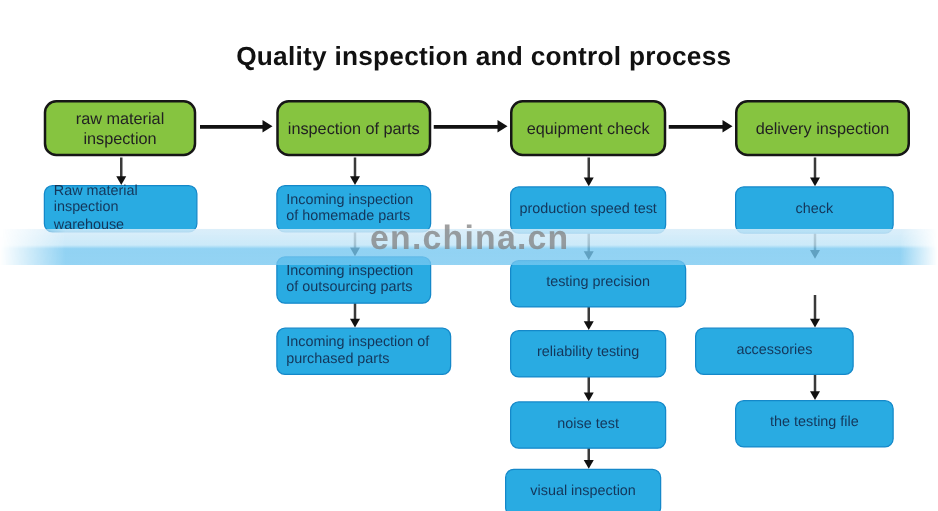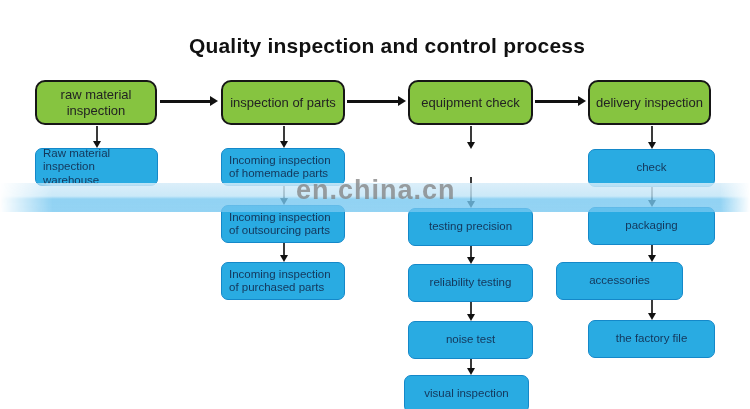--- a/index.html
+++ b/index.html
@@ -51,51 +51,51 @@
 </head>
 <body>
 
 <div class="canvas">
 
   <h1 class="title">Quality inspection and control process</h1>
 
   <div class="gbox" style="left:35px;top:80px;width:122px;height:45px">raw material inspection</div>
   <div class="gbox" style="left:221px;top:80px;width:124px;height:45px">inspection of parts</div>
   <div class="gbox" style="left:408px;top:80px;width:125px;height:45px">equipment check</div>
-  <div class="gbox" style="left:588px;top:80px;width:123px;height:45px">delivery inspection</div>
+  <div class="gbox" style="left:588px;top:80px;width:140px;height:45px">delivery inspection</div>
 
   <div class="harrow" style="left:160px;top:100px;width:51px"></div>
   <div class="harrow" style="left:347px;top:100px;width:52px"></div>
   <div class="harrow" style="left:535px;top:100px;width:44px"></div>
 
   <div class="varrow" style="left:96px;top:126px;height:16px"></div>
   <div class="bbox leftal" style="left:35px;top:148px;width:123px;height:33px">Raw material inspection warehouse</div>
 
   <div class="varrow" style="left:283px;top:126px;height:16px"></div>
   <div class="bbox leftal" style="left:221px;top:148px;width:124px;height:30px">Incoming inspection of homemade parts</div>
   <div class="varrow" style="left:283px;top:179px;height:20px"></div>
   <div class="bbox leftal" style="left:221px;top:205px;width:124px;height:29px">Incoming inspection of outsourcing parts</div>
   <div class="varrow" style="left:283px;top:235px;height:21px"></div>
-  <div class="bbox leftal" style="left:221px;top:262px;width:124px;height:30px">Incoming inspection of purchased parts</div>
+  <div class="bbox leftal" style="left:221px;top:262px;width:140px;height:30px">Incoming inspection of purchased parts</div>
 
   <div class="varrow" style="left:470px;top:126px;height:17px"></div>
+  <div class="bbox" style="left:408px;top:149px;width:125px;height:27px">production speed test</div>
   <div class="varrow" style="left:470px;top:177px;height:25px"></div>
-  <div class="bbox" style="left:408px;top:208px;width:125px;height:27px">testing precision</div>
+  <div class="bbox" style="left:408px;top:208px;width:141px;height:27px">testing precision</div>
   <div class="varrow" style="left:470px;top:236px;height:22px"></div>
   <div class="bbox" style="left:408px;top:264px;width:125px;height:27px">reliability testing</div>
   <div class="varrow" style="left:470px;top:292px;height:23px"></div>
   <div class="bbox" style="left:408px;top:321px;width:125px;height:27px">noise test</div>
   <div class="varrow" style="left:470px;top:349px;height:20px"></div>
   <div class="bbox" style="left:404px;top:375px;width:125px;height:26px">visual inspection</div>
 
   <div class="varrow" style="left:651px;top:126px;height:17px"></div>
   <div class="bbox" style="left:588px;top:149px;width:127px;height:27px">check</div>
   <div class="varrow" style="left:651px;top:177px;height:24px"></div>
-  <div class="bbox" style="left:588px;top:207px;width:127px;height:28px">packaging</div>
   <div class="varrow" style="left:651px;top:236px;height:20px"></div>
   <div class="bbox" style="left:556px;top:262px;width:127px;height:27px">accessories</div>
   <div class="varrow" style="left:651px;top:290px;height:24px"></div>
-  <div class="bbox" style="left:588px;top:320px;width:127px;height:27px">the factory file</div>
+  <div class="bbox" style="left:588px;top:320px;width:127px;height:27px">the testing file</div>
 
   <div class="band"></div>
   <div class="wm">en.china.cn</div>
 
 </div>
 
 </body></html>

